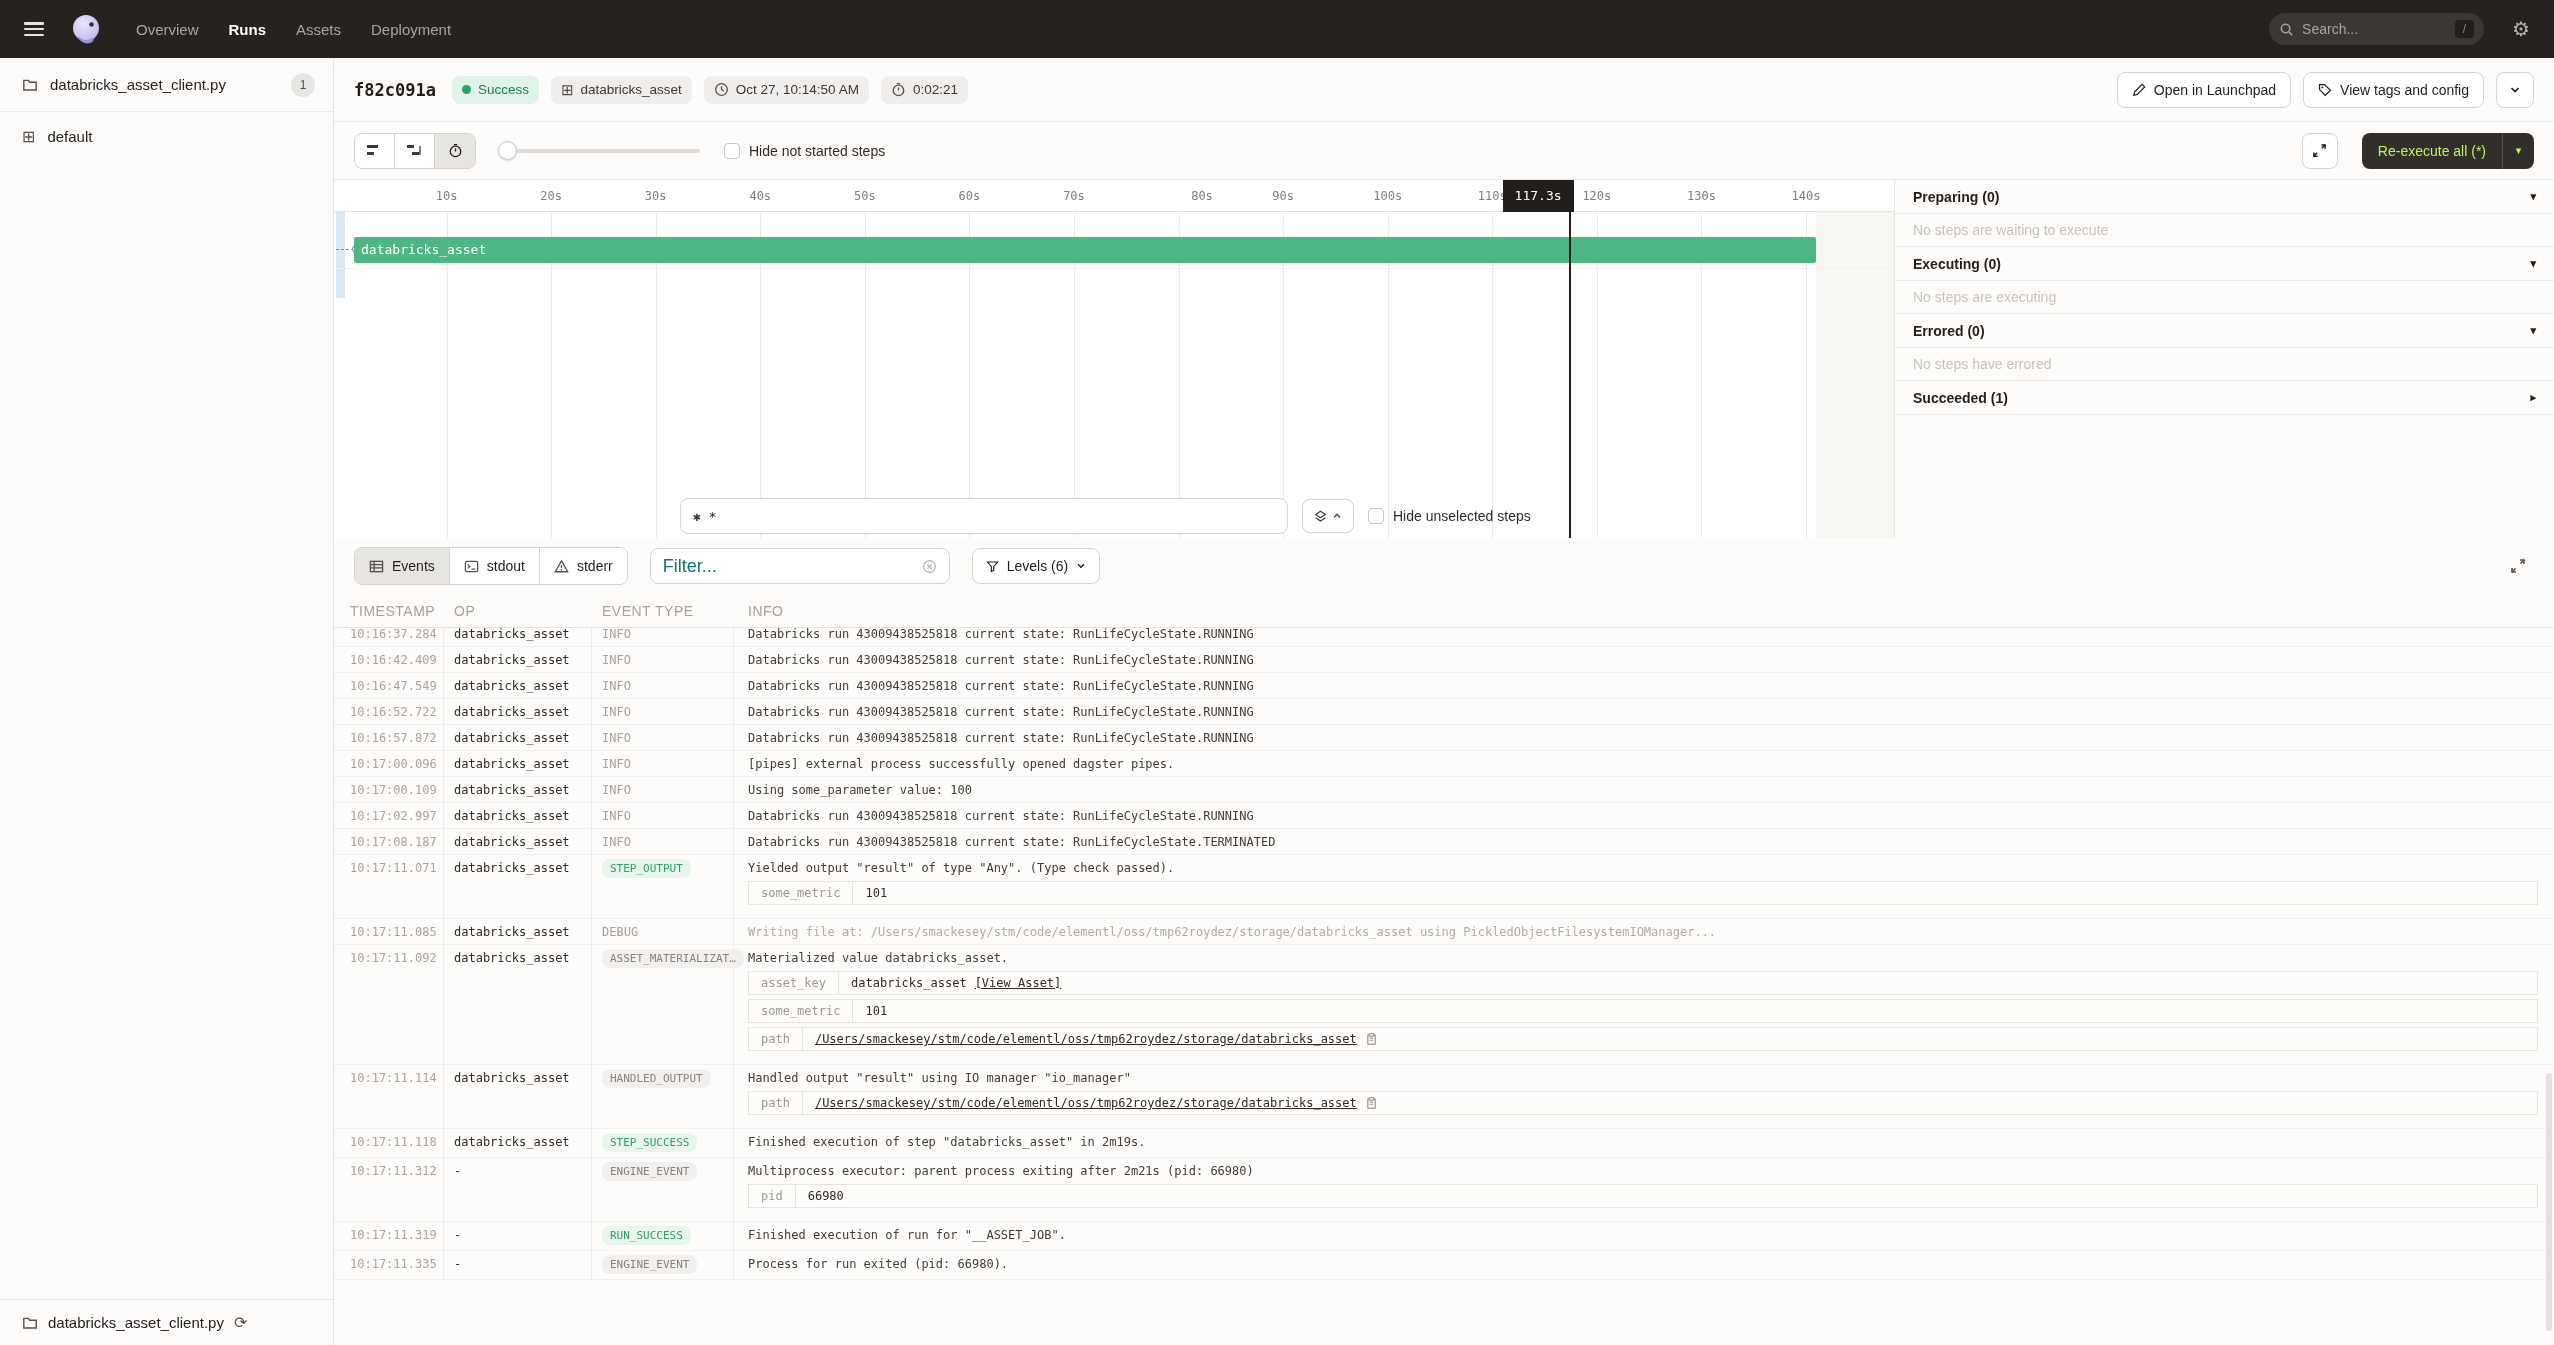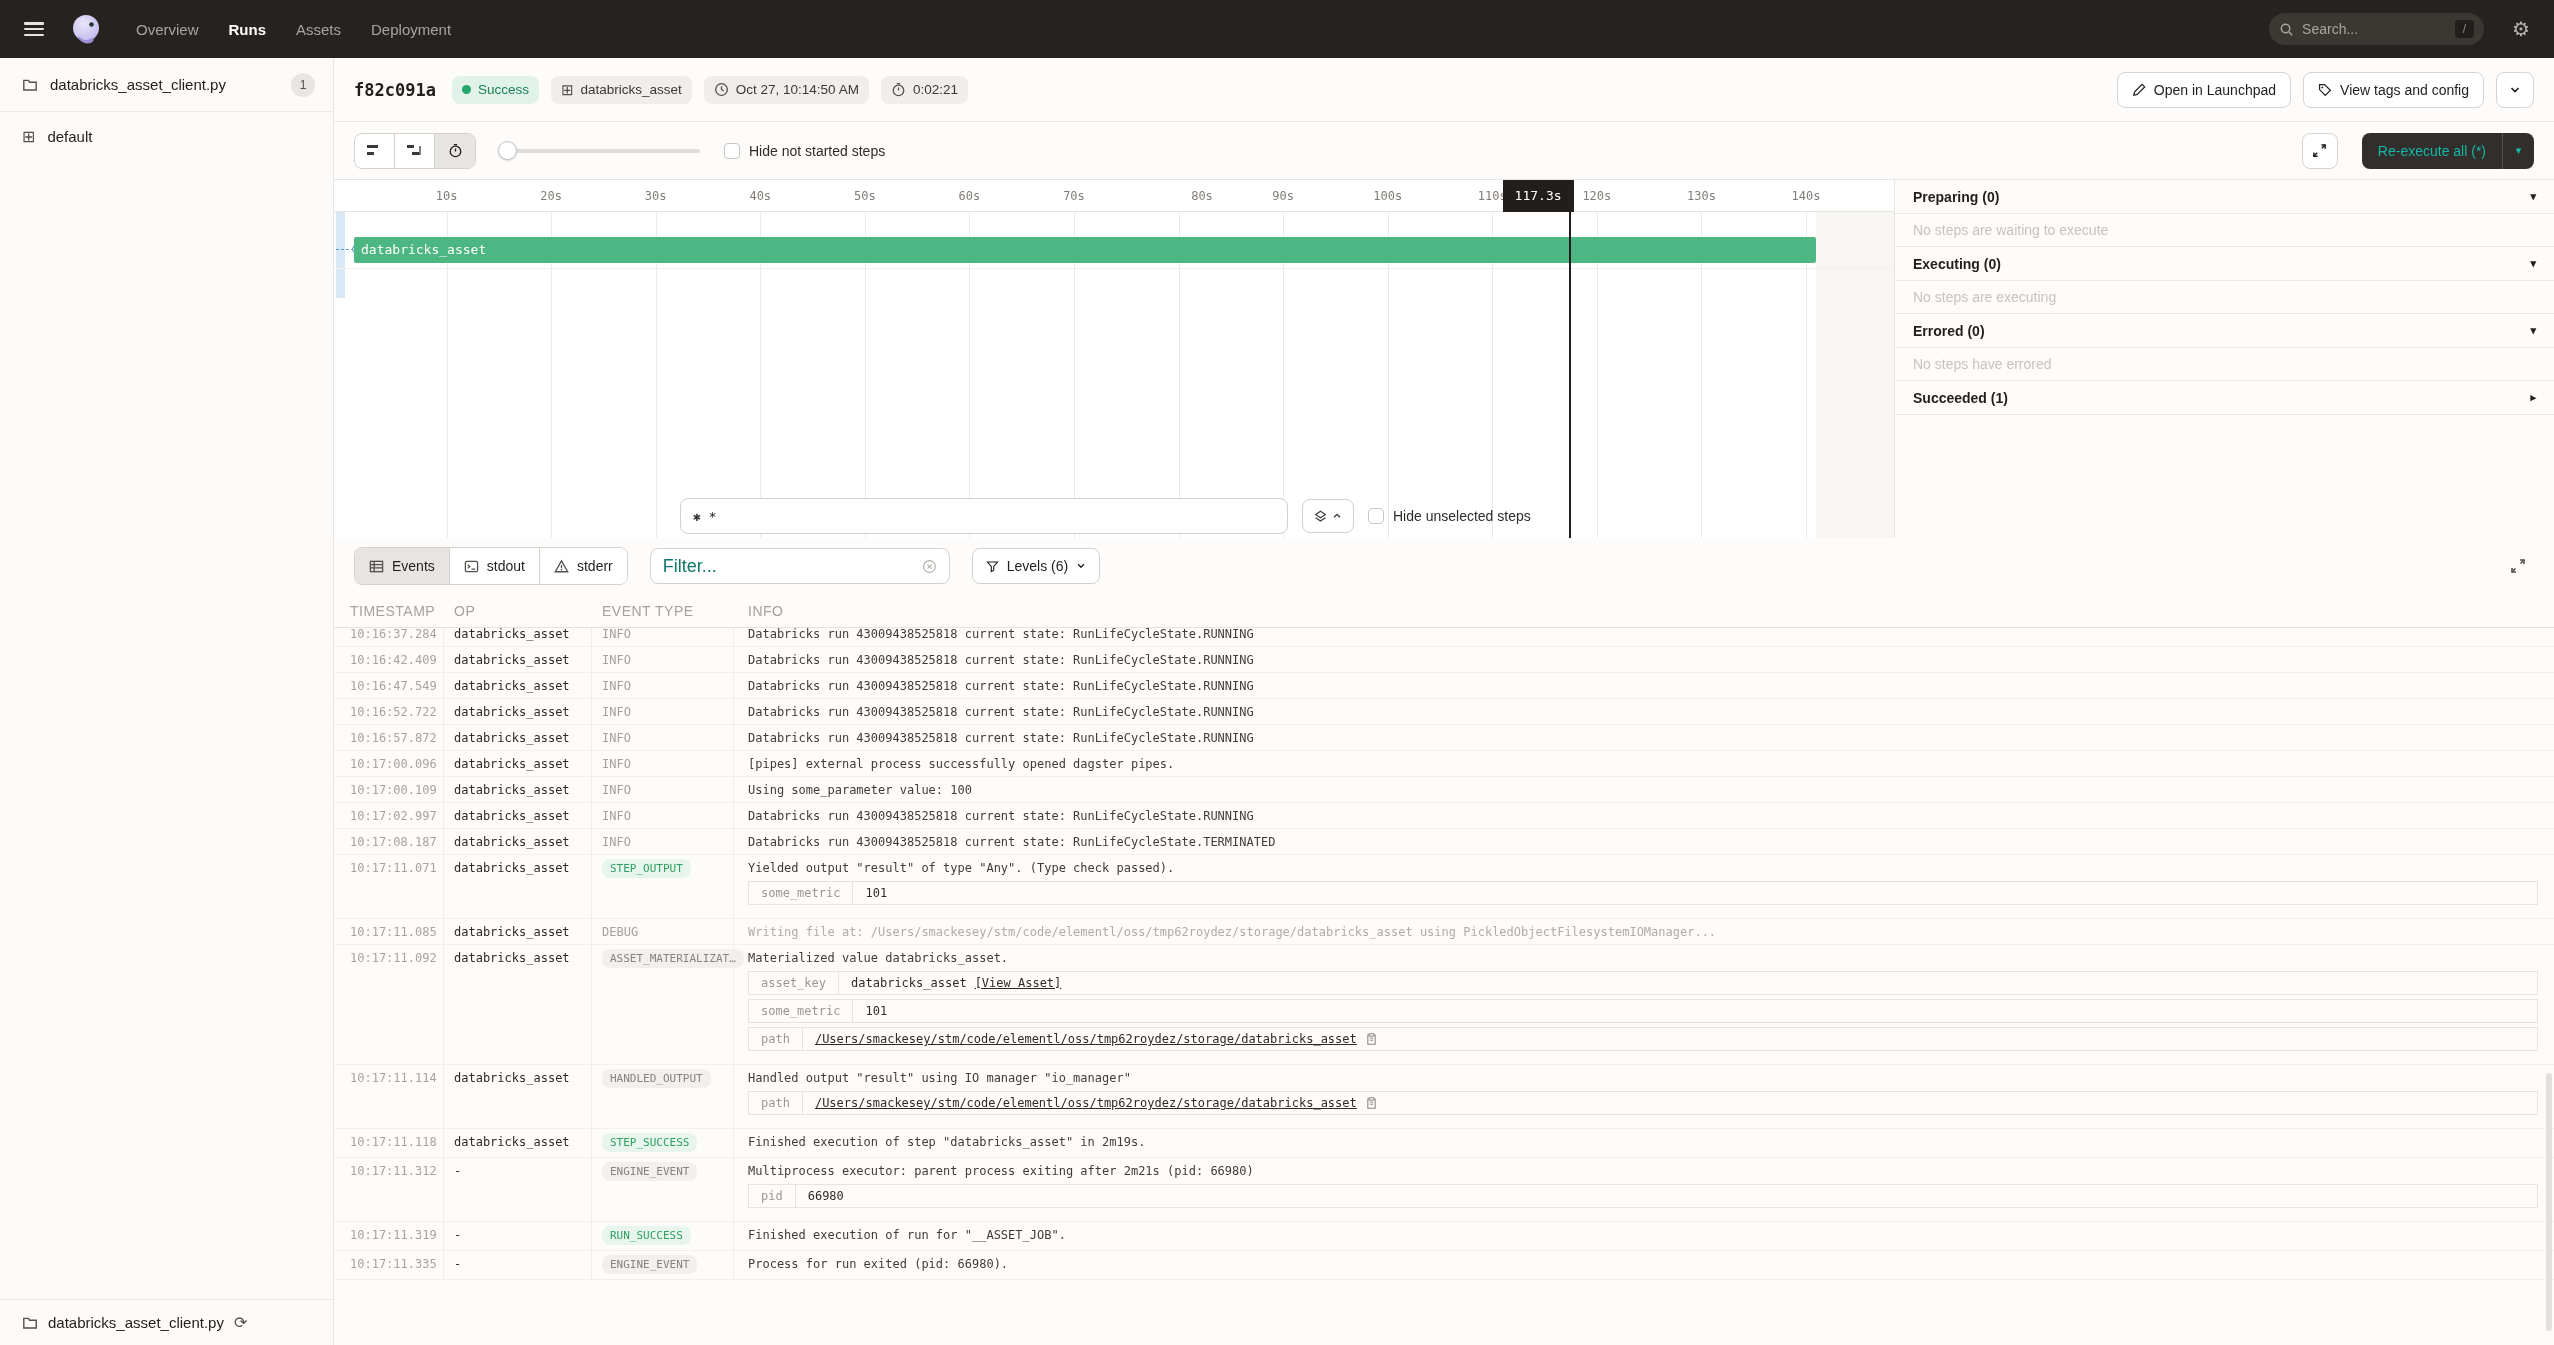--- a/index.html
+++ b/index.html
@@ -48,21 +48,21 @@
   .gantt-toolbar { height:58px; display:flex; align-items:center; padding:0 20px; gap:24px; border-bottom:1px solid #E7E5E3; }
   .seg-group { display:flex; border:1px solid #D5D2CE; border-radius:8px; overflow:hidden; background:#fff; }
   .seg { width:40px; height:34px; display:flex; align-items:center; justify-content:center; border-right:1px solid #D5D2CE; cursor:pointer; color:#3B3835; }
   .seg:last-child { border-right:none; }
   .seg.active { background:#E7E5E2; }
   .slider { width:200px; height:4px; background:#DFDCDA; border-radius:2px; position:relative; cursor:pointer; }
   .slider .knob { position:absolute; left:-2px; top:-8px; width:19px; height:19px; background:#fff; border:1px solid #C6C3C0; border-radius:50%; box-shadow:0 1px 2px rgba(0,0,0,.15); }
   .checkline { display:flex; align-items:center; gap:9px; font-size:14px; color:#2E2B28; cursor:pointer; }
   .checkbox { width:16px; height:16px; border:1.5px solid #C9C6C2; border-radius:4px; background:#fff; }
   .gt-spacer { flex:1; }
-  .reexec { height:36px; background:#312E2B; color:#14b8a6; border-radius:8px; display:flex; align-items:center; overflow:hidden; cursor:pointer; }
+  .reexec { height:36px; background:#312E2B; color:#bef264; border-radius:8px; display:flex; align-items:center; overflow:hidden; cursor:pointer; }
   .reexec .main { padding:0 16px; font-size:14px; line-height:36px; }
   .reexec .caret { width:32px; height:36px; display:flex; align-items:center; justify-content:center; border-left:1px solid #56524E; font-size:11px; }
 
   
   .gantt-row { height:358px; display:flex; }
   .gantt-pane { width:1561px; border-right:1px solid #E7E5E3; position:relative; overflow:hidden; background:#fff; }
   .axis { height:32px; position:relative; border-bottom:1px solid #E5E3E0; background:#fff; }
   .axis .tick-label { position:absolute; top:0; height:32px; line-height:32px; transform:translateX(-50%); font-family:"DejaVu Sans Mono", monospace; font-size:12px; color:#807C78; }
   .gbody { position:absolute; top:32px; left:0; right:0; bottom:0; }
   .gridline { position:absolute; top:0; bottom:0; width:1px; background:#EDEBE8; }

